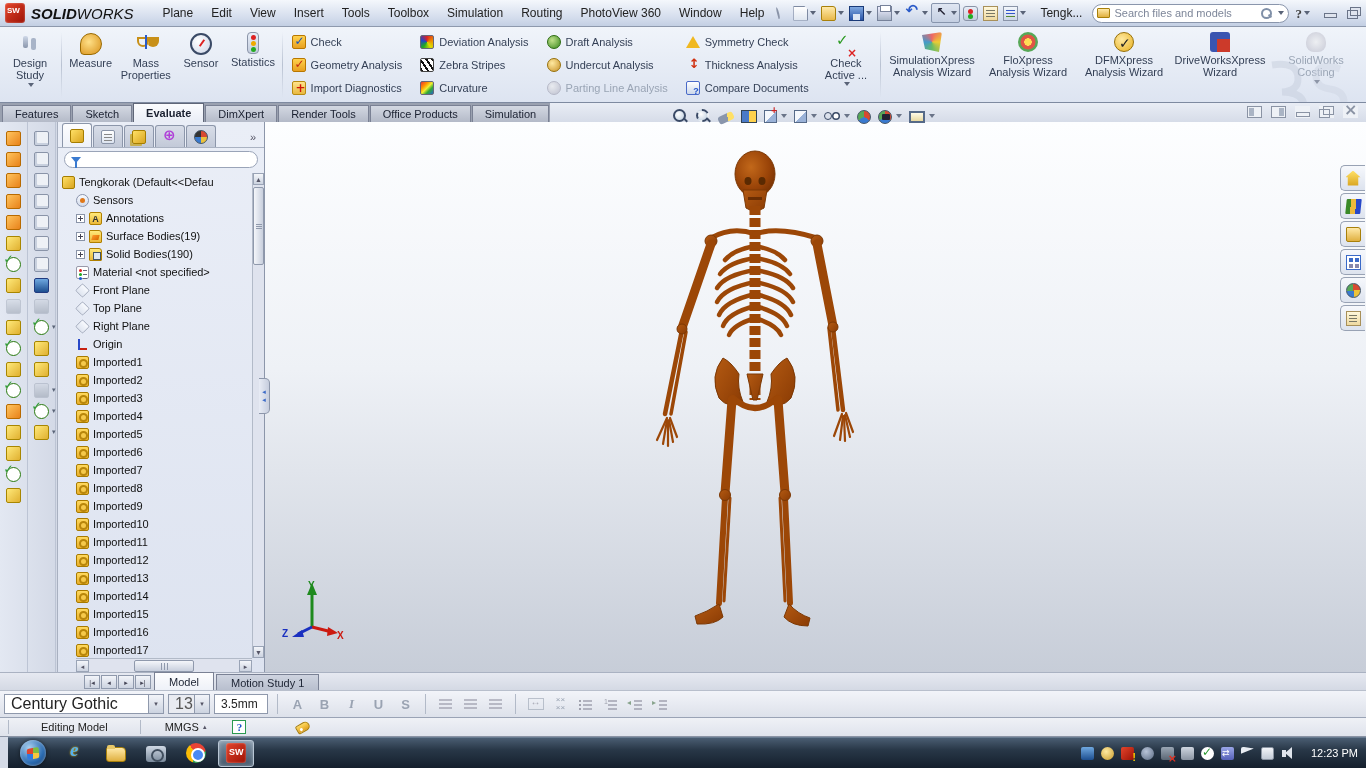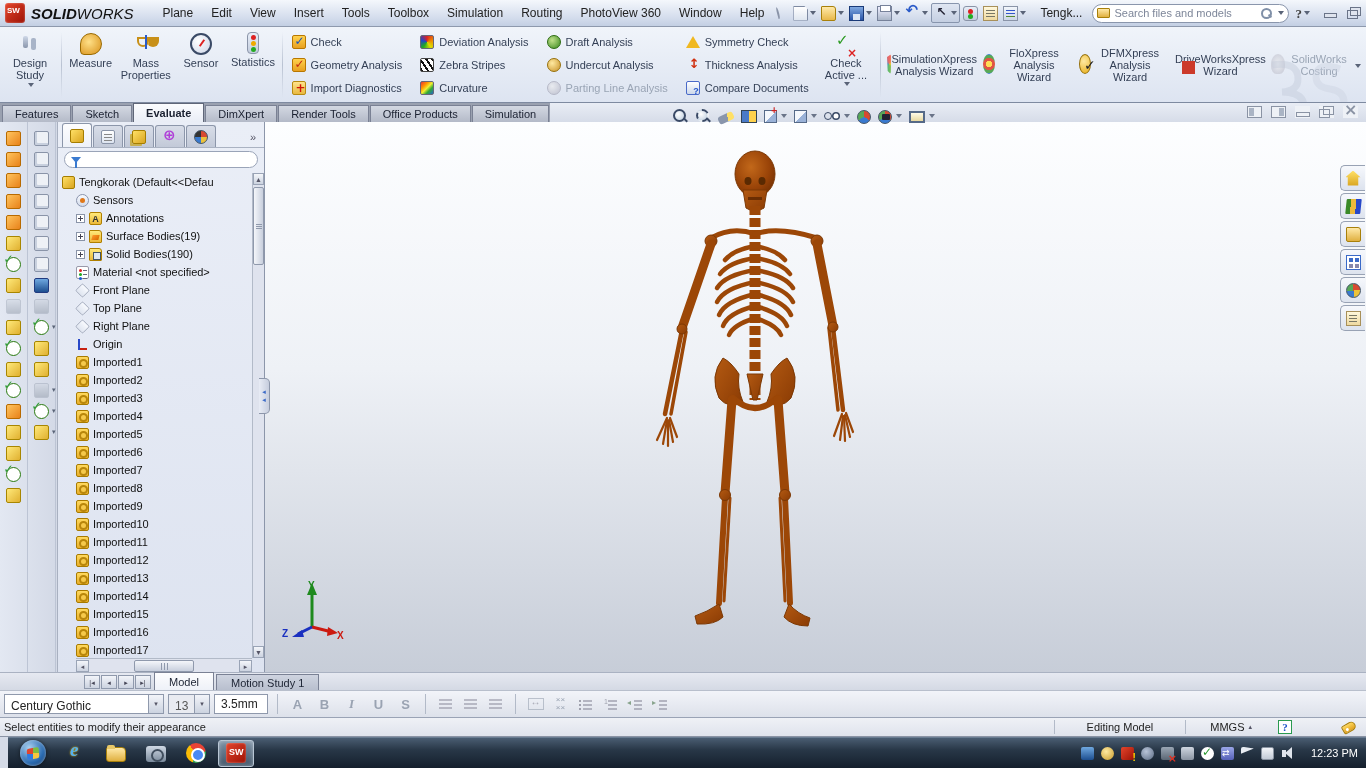--- a/index.html
+++ b/index.html
@@ -78,21 +78,21 @@
 .ic-curvature-icon{background:linear-gradient(135deg,#e33,#f90 30%,#ee3 50%,#3a3 70%,#26c);border:1px solid #667}
 .ic-draft-analysis-icon{background:radial-gradient(circle at 35% 35%,#bfe08a,#3a8a20);border-radius:50%;border:1px solid #2a6a10}
 .ic-undercut-analysis-icon{background:radial-gradient(circle at 35% 35%,#ffe9a0,#c8922a);border-radius:50%;border:1px solid #96700a}
 .ic-parting-line-analysis-icon{background:radial-gradient(circle at 35% 35%,#eee,#aab);border-radius:50%;border:1px solid #99a;opacity:.6}
 .ic-symmetry-check-icon{width:0;height:0;border-left:7px solid transparent;border-right:7px solid transparent;border-bottom:12px solid #f0b820;border-radius:0}
 .ic-thickness-analysis-icon::after{content:"↕";position:absolute;left:3px;top:-1px;font:bold 13px/14px "DejaVu Sans",sans-serif;color:#d03010}
 .ic-compare-documents-icon{background:linear-gradient(#fff,#cdd8ea);border:1px solid #4a6ac8}
 .ic-compare-documents-icon::after{content:"?";position:absolute;right:0;bottom:-2px;font:bold 9px/1 "Liberation Sans",sans-serif;color:#2255cc}
 .ic-check-active::after{content:"✓";position:absolute;left:1px;top:-2px;font:bold 15px/18px "DejaVu Sans",sans-serif;color:#2a9a20}
 .ic-check-active::before{content:"×";position:absolute;right:0;bottom:-4px;font:bold 12px/1 "DejaVu Sans",sans-serif;color:#d22}
-.wizbtn{display:flex;flex-direction:row;align-items:center;padding:2px 3px;width:96px;text-align:center;color:#333f55;border-radius:2px}
+.wizbtn{display:flex;flex-direction:column;align-items:center;padding:2px 3px;width:96px;text-align:center;color:#333f55;border-radius:2px}
 .wizbtn.disabled{color:#9aa5b5}
 .wizic{width:20px;height:20px;margin-bottom:2px;position:relative;border-radius:3px}
 .ic-simulationxpress-icon{background:conic-gradient(#e66,#ec3,#6b6,#49c,#e66);clip-path:polygon(0 15%,100% 0,85% 100%,15% 85%)}
 .ic-floxpress-icon{background:radial-gradient(circle,#ffdd55 0 25%,#e05545 28% 50%,#57a857 55% 75%,#3a7ad0 78%);border-radius:50%}
 .ic-dfmxpress-icon{background:radial-gradient(circle at 38% 35%,#ffe9a0,#e8b020);border-radius:50%;border:1px solid #96700a}
 .ic-dfmxpress-icon::after{content:"✓";position:absolute;left:4px;top:0;font:bold 14px/20px "DejaVu Sans",sans-serif;color:#222}
 .ic-driveworksxpress-icon{background:#3a55b0}
 .ic-driveworksxpress-icon::after{content:"";position:absolute;left:7px;top:7px;width:13px;height:13px;background:#cc3a2a}
 .ic-costing-icon{background:radial-gradient(#eee,#aab);border-radius:50% 50% 40% 40%;opacity:.55}
 .ds-mark{position:absolute;right:18px;top:30px;width:90px;height:62px;opacity:.45}
@@ -213,21 +213,21 @@
 
 
 .modelstrip{position:absolute;left:0;top:672px;width:1366px;height:18px;background:linear-gradient(#e6e9f1,#d4d9e4);border-top:1px solid #aab2c2;display:flex;align-items:flex-end;padding-left:84px}
 .navbtn{width:16px;height:14px;border:1px solid #8f99ac;background:linear-gradient(#f2f4f9,#ccd3e0);margin-right:1px;text-align:center;font-size:7px;line-height:13px;color:#445}
 .nav-first::before{content:"|◂"}.nav-prev::before{content:"◂"}.nav-next::before{content:"▸"}.nav-last::before{content:"▸|"}
 .mtab{height:16px;padding:0 14px;display:flex;align-items:center;border:1px solid #7a8194;border-bottom:none;background:linear-gradient(#cfd4e0,#b8bfce);margin-left:2px;font-size:11px}
 .mtab.active{background:linear-gradient(#fdfdfe,#eef1f8);font-weight:normal;height:18px}
 
 
 .formatbar{position:absolute;left:0;top:690px;width:1366px;height:28px;background:linear-gradient(#f2f4f9,#dde1ea);border-top:1px solid #b8bfcc;border-bottom:1px solid #9aa3b5;display:flex;align-items:center;padding-left:4px;gap:4px}
-.combo{height:20px;border:1px solid #8f99ac;background:#fff;display:flex;align-items:flex-end;font-size:12px;color:#222;padding-left:6px}
+.combo{height:20px;border:1px solid #8f99ac;background:#fff;display:flex;align-items:flex-start;font-size:16px;color:#222;padding-left:6px}
 .combo .cbtn{margin-left:auto;width:15px;height:18px;background:linear-gradient(#f2f4f9,#ccd3e0);border-left:1px solid #8f99ac;display:flex;align-items:center;justify-content:center;font-size:7px;color:#556}
 .cbtn::after{content:"▾"}
 .combo.dim{background:#e9ebf1;color:#555}
 .field{height:20px;width:54px;border:1px solid #8f99ac;background:#fff;display:flex;align-items:center;padding-left:6px;font-size:12px;color:#222}
 .fsep{width:1px;height:20px;background:#b2bac8;margin:0 5px}
 .fmtbtn{width:21px;height:20px;display:flex;align-items:center;justify-content:center;color:#9aa3b2;font-size:13px;border-radius:2px}
 .fmtbtn.it{font-style:italic;font-family:"Liberation Serif",serif}
 .alic{width:13px;height:11px;position:relative;opacity:.5}
 .al-left{background:linear-gradient(#778 0 2px,#0000 2px 4px,#778 4px 6px,#0000 6px 8px,#778 8px 10px,#0000 0)}
 .al-left{background-size:100% 11px}
@@ -1192,21 +1192,20 @@
       </div>
     <div class="fmtbtn">
         <span class="indentic"></span>
       </div>
     <div class="fmtbtn">
         <span class="indentic right"></span>
       </div>
   </div>
 
   <div class="statusbar">
-    <div class="statusmsg">Select entities to modify their appearance</div>
     <div class="ssep"></div>
     <div style="padding:0 24px">Editing Model</div>
     <div class="ssep"></div>
     <div class="mmgs" style="padding:0 16px">
         <span>MMGS</span>
       </div>
     <div class="qmark">?</div>
     <div style="flex:0 0 40px"></div>
     <div class="tagic"></div>
   </div>

